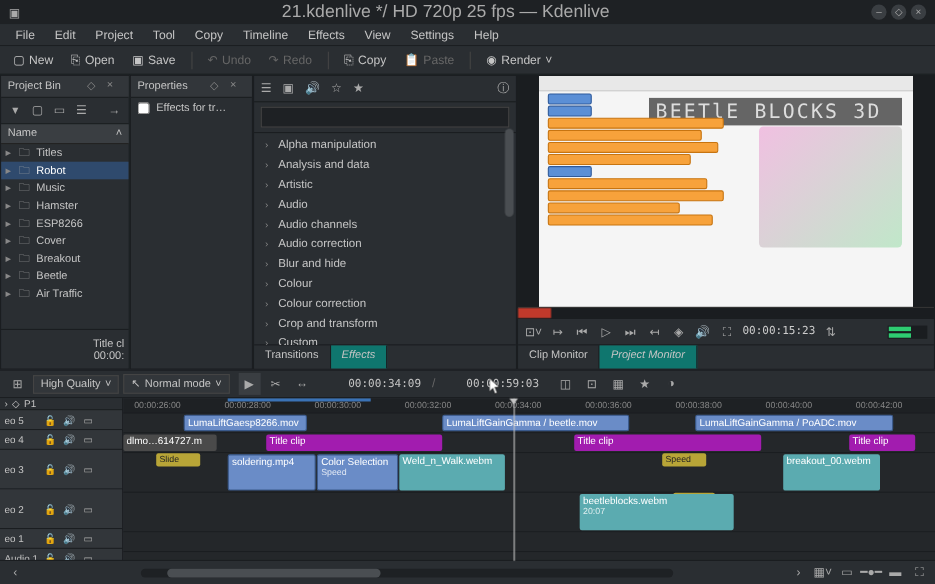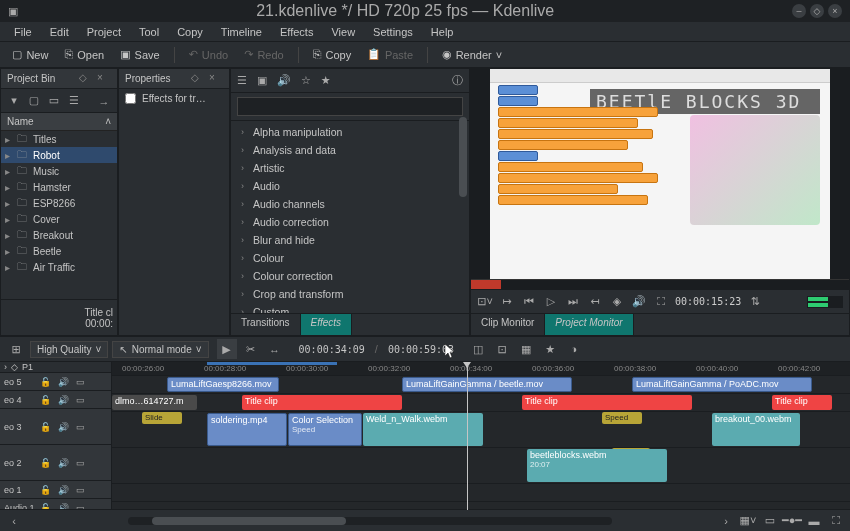--- a/index.html
+++ b/index.html
@@ -56,36 +56,36 @@
 .monitor-ruler .red-zone { position: absolute; left: 0; width: 30px; height: 100%; background: #c0392b; }
 .monitor-controls { height: 24px; display: flex; align-items: center; padding: 0 6px; gap: 6px; background: #2a2e32; border-top: 1px solid #1a1d20; }
 .monitor-controls .mc-btn { width: 16px; height: 16px; display: flex; align-items: center; justify-content: center; cursor: pointer; color: #aaa; }
 .monitor-controls .timecode { font-family: monospace; font-size: 10px; color: #ccc; }
 .monitor-controls .vu { width: 36px; height: 12px; background: #1a1d20; margin-left: auto; display: flex; flex-direction: column; gap: 2px; padding: 1px; }
 .monitor-controls .vu-bar { flex: 1; background: linear-gradient(to right, #2ecc71 60%, #1a1d20 60%); }
 .second-toolbar { height: 26px; display: flex; align-items: center; padding: 0 6px; gap: 4px; border-top: 1px solid #1a1d20; border-bottom: 1px solid #1a1d20; }
 .second-toolbar .dropdown { display: flex; align-items: center; gap: 4px; padding: 2px 6px; border: 1px solid #444; background: #32363a; cursor: pointer; font-size: 10px; }
 .second-toolbar .tb-btn { width: 20px; height: 20px; display: flex; align-items: center; justify-content: center; cursor: pointer; color: #aaa; }
 .second-toolbar .tb-btn.active { background: #3a3e42; }
-.second-toolbar .timecode { font-family: monospace; font-size: 10px; padding: 0 6px; }
+.second-toolbar .timecode { font-family: monospace; font-size: 10px; padding: 0 6px; margin-left: 18px; }
 .timeline { height: 148px; display: flex; background: #2a2e32; position: relative; }
 .track-headers { width: 112px; border-right: 1px solid #1a1d20; display: flex; flex-direction: column; }
 .ruler-gap { height: 14px; border-bottom: 1px solid #1a1d20; display: flex; align-items: center; padding: 0 4px; gap: 4px; font-size: 9px; }
 .track-header { height: 18px; border-bottom: 1px solid #1a1d20; display: flex; align-items: center; padding: 0 4px; gap: 4px; font-size: 9px; background: #32363a; }
 .track-header.tall { height: 36px; }
 .track-header .tname { width: 32px; }
 .track-header .ticon { width: 14px; color: #aaa; cursor: pointer; }
 .track-area { flex: 1; overflow: hidden; position: relative; }
 .time-ruler { height: 14px; background: #1e2124; border-bottom: 1px solid #1a1d20; position: relative; font-size: 8px; color: #888; }
 .time-ruler .tick { position: absolute; top: 2px; }
 .track-row { height: 18px; border-bottom: 1px solid #1a1d20; background: #24272a; position: relative; }
 .track-row.tall { height: 36px; }
 .clip { position: absolute; top: 1px; bottom: 1px; border-radius: 2px; font-size: 9px; color: #fff; padding: 1px 3px; overflow: hidden; white-space: nowrap; cursor: pointer; }
 .clip.video { background: #6a8cc7; border: 1px solid #3a5a8c; }
-.clip.title { background: #ef4444; }
+.clip.title { background: #a21caf; }
 .clip.trans { background: #b8a537; color: #222; font-size: 8px; }
 .clip.webm { background: #5babb0; }
 .clip.thumb { background: #4a4a4a; }
 .clip .sub { display: block; font-size: 8px; opacity: 0.8; }
 .playhead { position: absolute; top: 0; bottom: 0; width: 1px; background: #c5c5c5; z-index: 5; }
 .playhead::before { content: ""; position: absolute; top: 0; left: -4px; border: 4px solid transparent; border-top: 6px solid #c5c5c5; }
 .zone-bar { position: absolute; top: 0; height: 3px; background: #3a72b5; }
 .statusbar { position: absolute; bottom: 0; left: 0; right: 0; height: 22px; background: #2a2e32; border-top: 1px solid #1a1d20; display: flex; align-items: center; padding: 0 6px; gap: 6px; }
 .statusbar .scroll-track { flex: 1; height: 8px; background: #1e2124; border-radius: 4px; margin: 0 100px; position: relative; }
 .statusbar .scroll-thumb { position: absolute; left: 5%; width: 40%; height: 100%; background: #4a4e52; border-radius: 4px; }
@@ -453,21 +453,21 @@
     <div class="track-row" id="tr1">
         <div class="clip thumb" style="left: 0px; width: 85px;"><span>dlmo…614727.m</span></div>
         <div class="clip title" style="left: 130px; width: 160px;"><span>Title clip</span></div>
         <div class="clip title" style="left: 410px; width: 170px;"><span>Title clip</span></div>
         <div class="clip title" style="left: 660px; width: 60px;"><span>Title clip</span></div>
       </div>
     <div class="track-row tall" id="tr2">
         <div class="clip trans" style="left: 30px; width: 40px; top: 0px; height: 12px; bottom: auto;"><span>Slide</span></div>
         <div class="clip video" style="left: 95px; width: 80px;"><span>soldering.mp4</span></div>
         <div class="clip video" style="left: 176px; width: 74px;"><span>Color Selection</span><span class="sub">Speed</span></div>
-        <div class="clip webm" style="left: 251px; width: 120px;"><span>Weld_n_Walk.webm</span></div>
+        <div class="clip webm" style="left: 251px; width: 96px;"><span>Weld_n_Walk.webm</span></div>
         <div class="clip trans" style="left: 490px; width: 40px; top: 0px; height: 12px; bottom: auto;"><span>Speed</span></div>
         <div class="clip webm" style="left: 600px; width: 88px;"><span>breakout_00.webm</span></div>
       </div>
     <div class="track-row tall" id="tr3">
         <div class="clip trans" style="left: 500px; width: 38px; top: 0px; height: 12px; bottom: auto;"><span>Slide</span></div>
         <div class="clip webm" style="left: 415px; width: 140px;"><span>beetleblocks.webm</span><span class="sub">20:07</span></div>
       </div>
     <div class="track-row"></div>
     <div class="track-row"></div>
     <div class="playhead" style="left:355px"></div>

